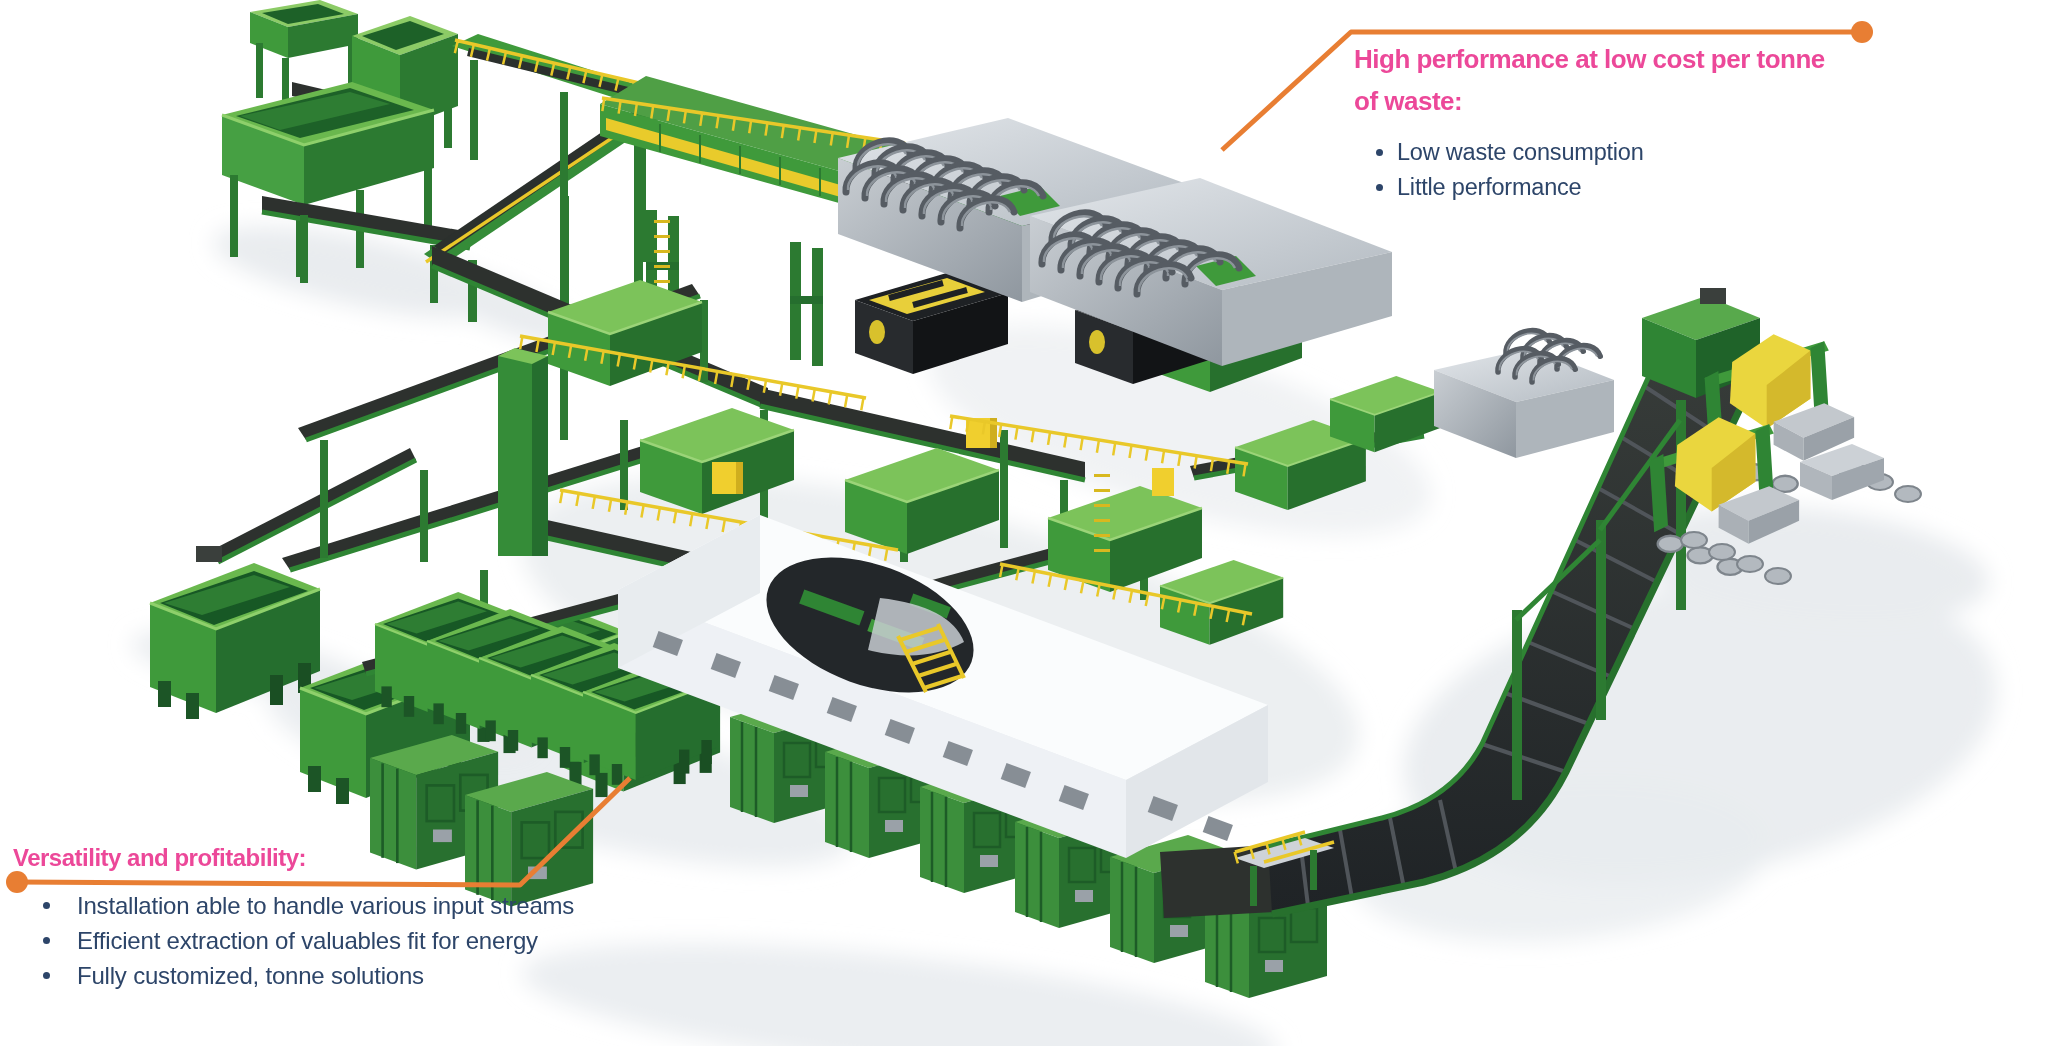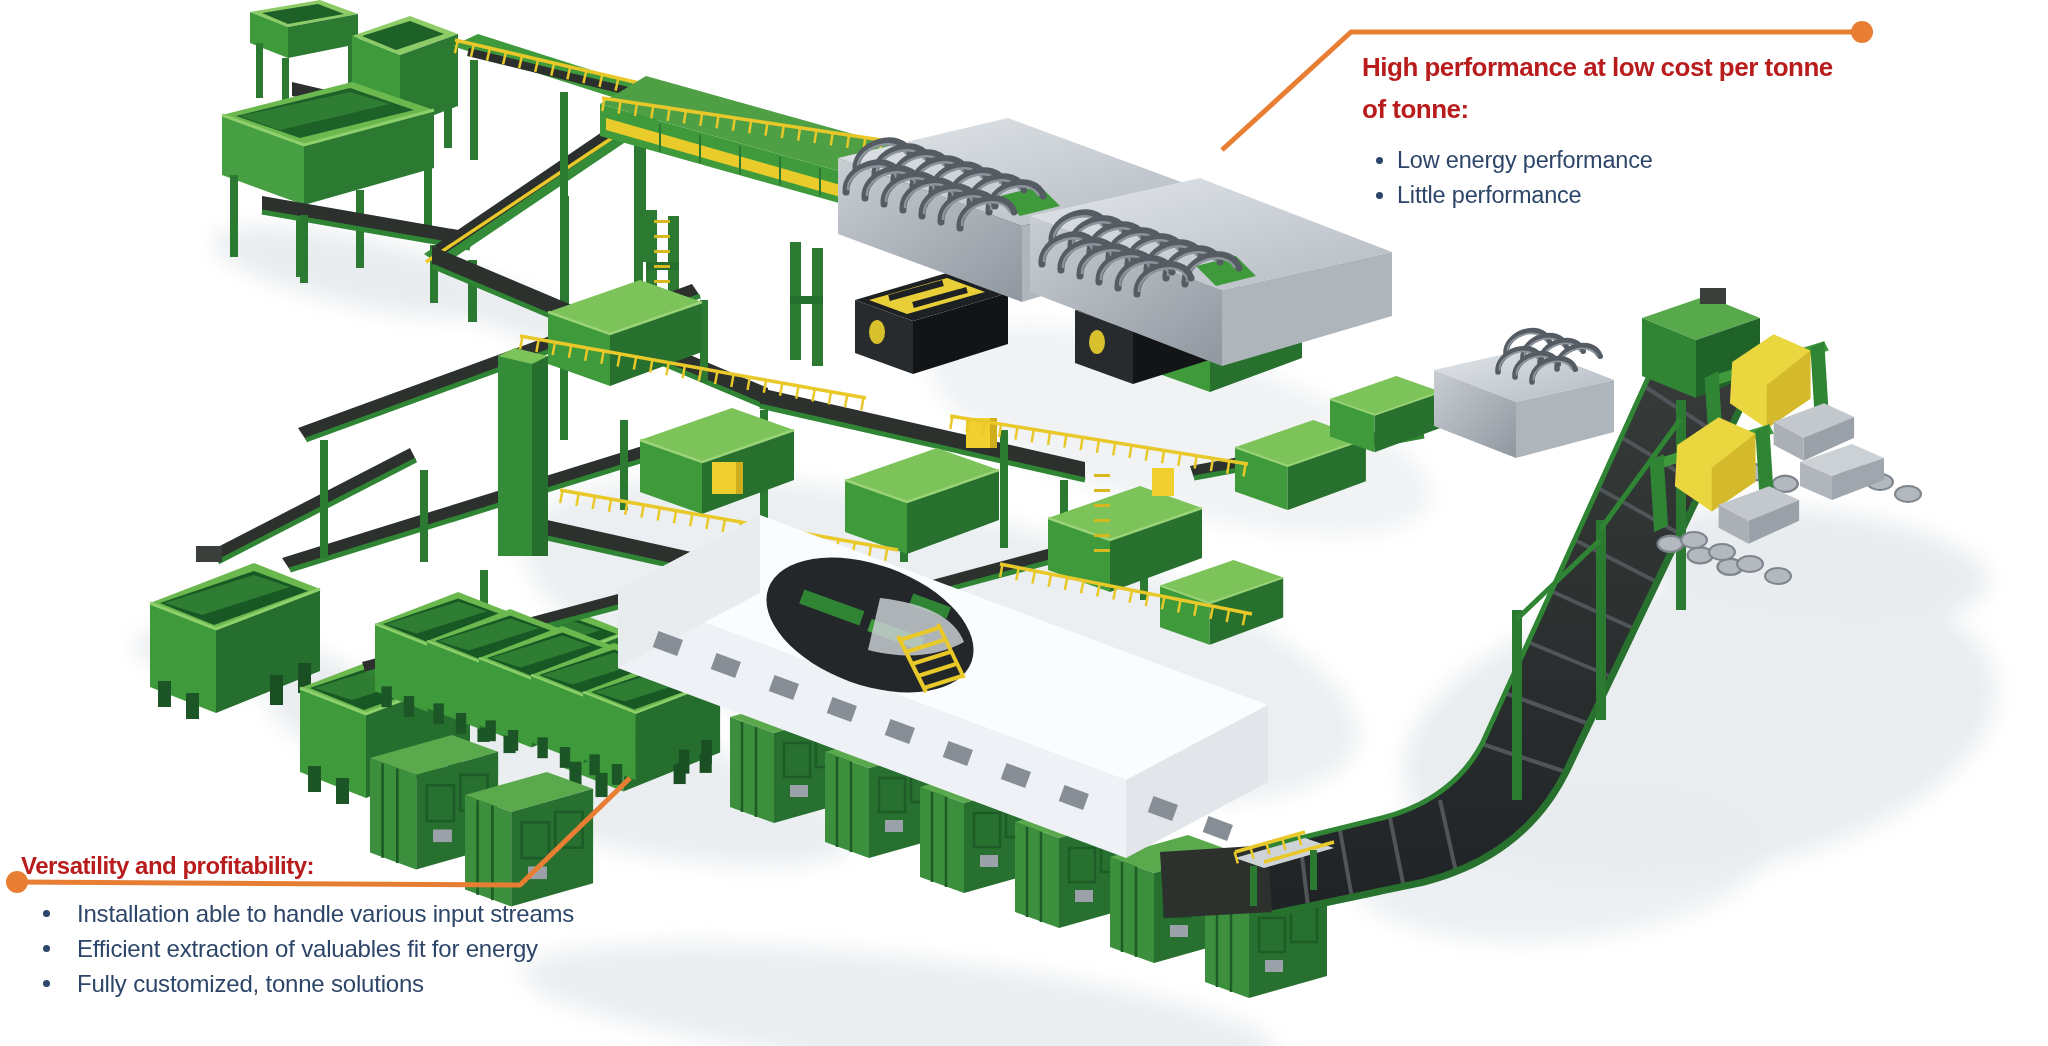--- a/index.html
+++ b/index.html
@@ -19,21 +19,21 @@
   .ribd{stroke:#1d5c27;stroke-width:2.5;}
   .hookA{stroke:#565c63;stroke-width:7;fill:none;stroke-linecap:round;}
   .hookB{stroke:#8d949b;stroke-width:2.4;fill:none;}
   .cleat{stroke:#50555a;stroke-width:4;}
   .shadow{fill:#e9ecef;}
 
   
   .callout{position:absolute;}
   .callout-top{left:1354px;top:38px;width:560px;}
   .callout-bottom{left:13px;top:842px;width:680px;}
-  .c-title{margin:8px;color:#b91c1c;font-weight:bold;letter-spacing:-0.5px;}
+  .c-title{margin:0;color:#ec4899;font-weight:bold;letter-spacing:-0.5px;}
   .callout-top .c-title{font-size:26px;line-height:1.62;}
   .callout-bottom .c-title{font-size:24px;line-height:1.3;}
   .c-list{list-style:none;margin:13px 0 0 0;padding:0 0 0 22px;}
   .callout-bottom .c-list{padding-left:30px;margin-top:15px;}
   .c-item{display:flex;align-items:center;gap:14px;color:#2d4569;
           font-size:23.5px;line-height:1.48;letter-spacing:-0.2px;}
   .callout-bottom .c-item{font-size:24px;line-height:1.46;gap:27px;}
   .dot{width:7px;height:7px;border-radius:50%;background:#2d4569;flex:none;}
 </style>
 </head>
@@ -485,26 +485,26 @@
     <polyline points="1222,150 1351,32 1858,32" fill="none" stroke-width="5" stroke-linejoin="round" stroke="#e87e33"></polyline>
     <circle cx="1862" cy="32" r="11" fill="#e87e33"></circle>
     <polyline points="630,778 520,885 17,882" fill="none" stroke-width="5" stroke-linejoin="round" stroke="#e87e33"></polyline>
     <circle cx="17" cy="882" r="11" fill="#e87e33"></circle>
   </g>
 </svg>
 
 <div class="callout callout-top">
   <h2 class="c-title">
     <span>High performance at low cost per tonne</span><br>
-    <span>of tonne:</span>
+    <span>of waste:</span>
   </h2>
   <ul class="c-list">
     <li class="c-item">
       <span class="dot"></span>
-      <span>Low energy performance</span>
+      <span>Low waste consumption</span>
     </li>
     <li class="c-item">
       <span class="dot"></span>
       <span>Little performance</span>
     </li>
   </ul>
 </div>
 
 <div class="callout callout-bottom">
   <h2 class="c-title">Versatility and profitability:</h2>

